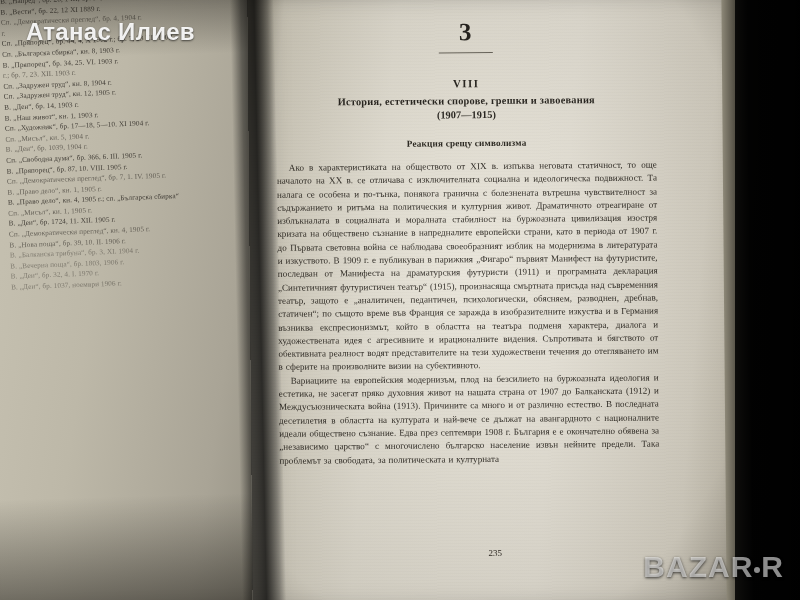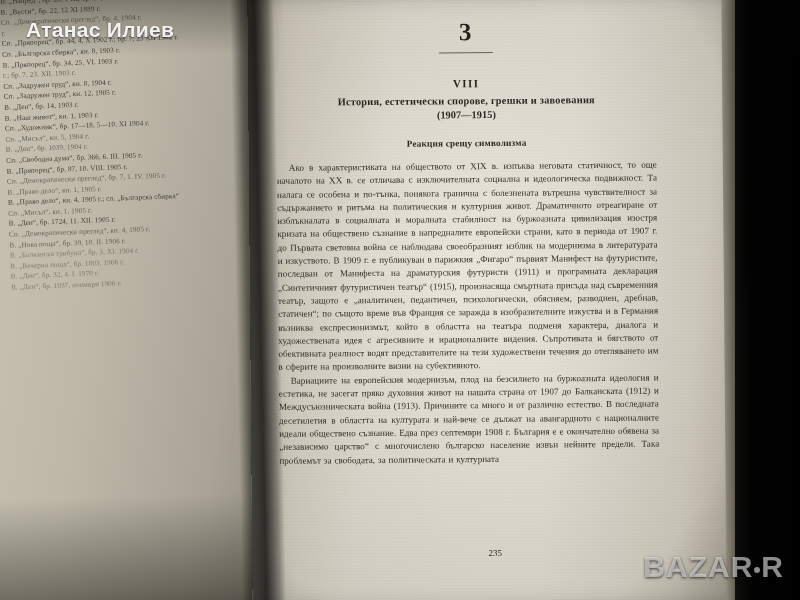--- a/index.html
+++ b/index.html
@@ -201,21 +201,21 @@
     width: 70px; height: 600px;
     background: linear-gradient(90deg, rgba(0,0,0,0.85), rgba(0,0,0,0.98));
   }
 
   
   .wm-top {
     position: absolute;
     left: 26px;
     top: 18px;
     font-family: "Liberation Sans", sans-serif;
-    font-size: 21px;
+    font-size: 24px;
     font-weight: bold;
     color: rgba(255,255,255,0.92);
     text-shadow: 0 1px 2px rgba(0,0,0,0.6);
     letter-spacing: 0.3px;
   }
   .wm-bazar {
     position: absolute;
     right: 16px;
     bottom: 16px;
     font-family: "Liberation Sans", sans-serif;

